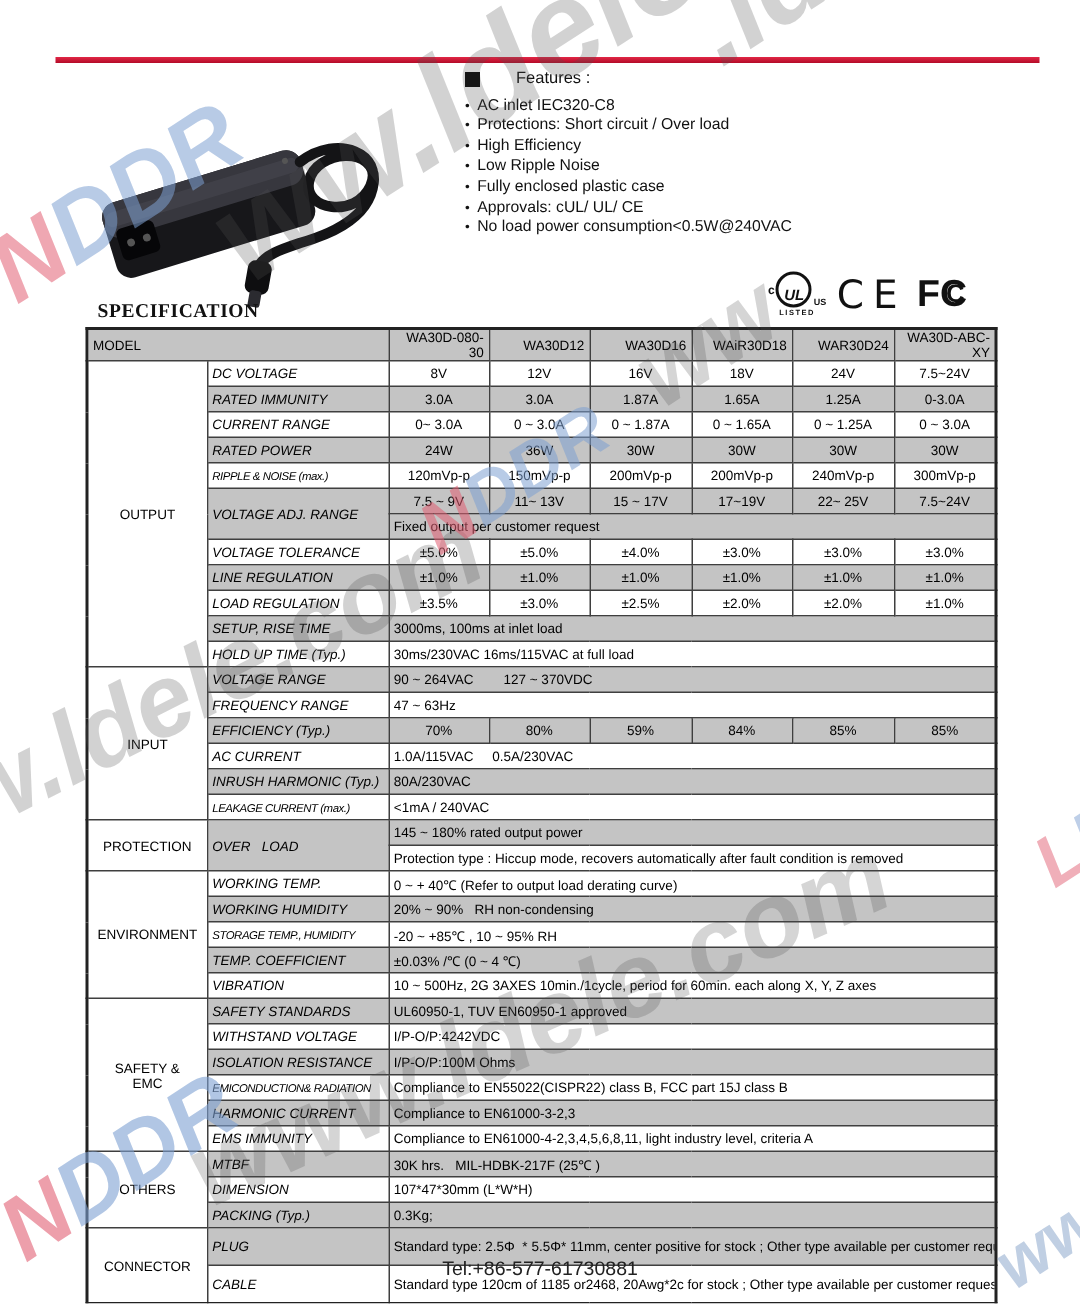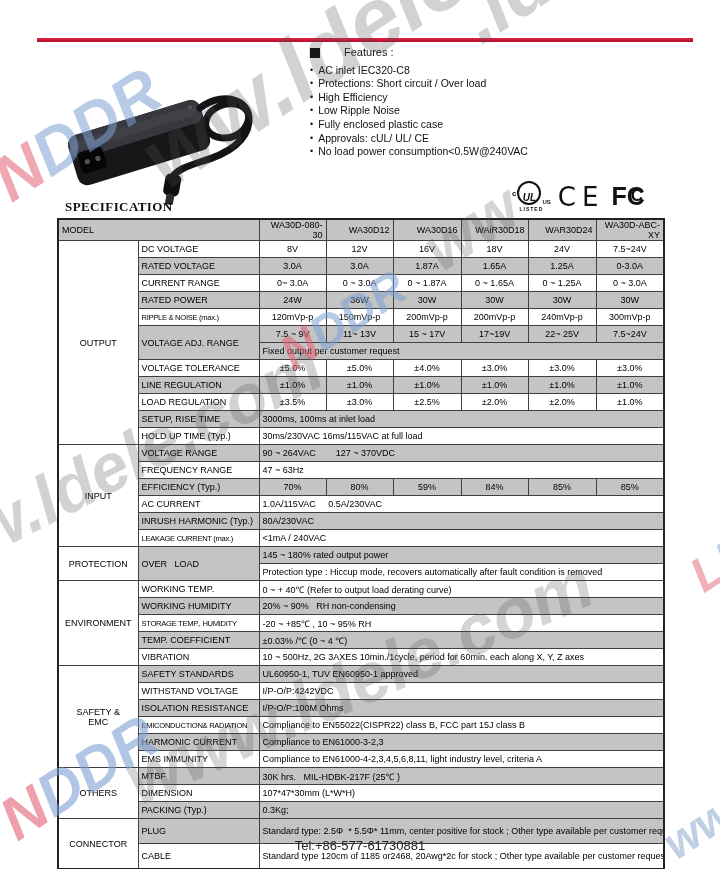--- a/index.html
+++ b/index.html
@@ -33,21 +33,21 @@
               font-weight:bold;font-size:13px;letter-spacing:.4px;}
   
   table.spec{position:absolute;left:57px;top:218px;width:606px;border-collapse:collapse;
              table-layout:fixed;font-size:9px;color:#000;}
   table.spec{border:2px solid #222;}
   table.spec td{border:1px solid #3f3f3f;height:16px;padding:0 3px;overflow:hidden;}
   td.hdr{background:#c4c4c4;margin-left:44px;}
   td.model-label{text-align:left;padding-left:5px;background:#c4c4c4;}
   td.model-cell{text-align:right;background:#c4c4c4;}
   td.sec{background:#fff;text-align:center;white-space:pre-line;vertical-align:middle;}
-  td.lbl{text-align:left;padding-left:4px;white-space:pre;}
+  td.lbl{text-align:left;padding-left:4px;white-space:pre;font-style:italic;}
   td.lbl.cond{font-size:7.6px;letter-spacing:-0.3px;}
   td.val{text-align:center;}
   td.spanval{text-align:left;padding-left:6px;white-space:pre;margin-left:32px;}
   tr.shade td.lbl,tr.shade td.val,tr.shade td.spanval{background:#c4c4c4;}
   tr.plain td.lbl,tr.plain td.val,tr.plain td.spanval{background:#fff;}
   tr.tall td{height:24px;}
   
   .footer{position:absolute;left:0;top:838px;width:720px;display:flex;justify-content:center;
           gap:62px;font-size:13px;color:#222;}
   
@@ -164,21 +164,21 @@
           <td class="sec" rowspan="12">OUTPUT</td>
           <td class="lbl">DC VOLTAGE</td>
           <td class="val">8V</td>
           <td class="val">12V</td>
           <td class="val">16V</td>
           <td class="val">18V</td>
           <td class="val">24V</td>
           <td class="val">7.5~24V</td>
         </tr>
         <tr class="shade">
-          <td class="lbl">RATED VOLTAGE</td>
+          <td class="lbl">RATED IMMUNITY</td>
           <td class="val">3.0A</td>
           <td class="val">3.0A</td>
           <td class="val">1.87A</td>
           <td class="val">1.65A</td>
           <td class="val">1.25A</td>
           <td class="val">0-3.0A</td>
         </tr>
         <tr class="plain">
           <td class="lbl">CURRENT RANGE</td>
           <td class="val">0~ 3.0A</td>

